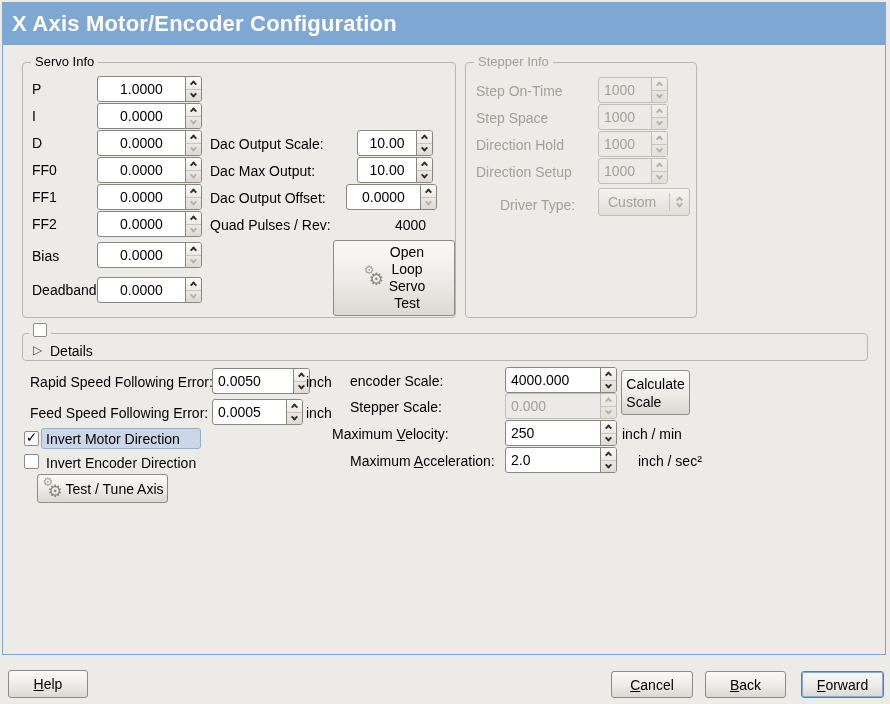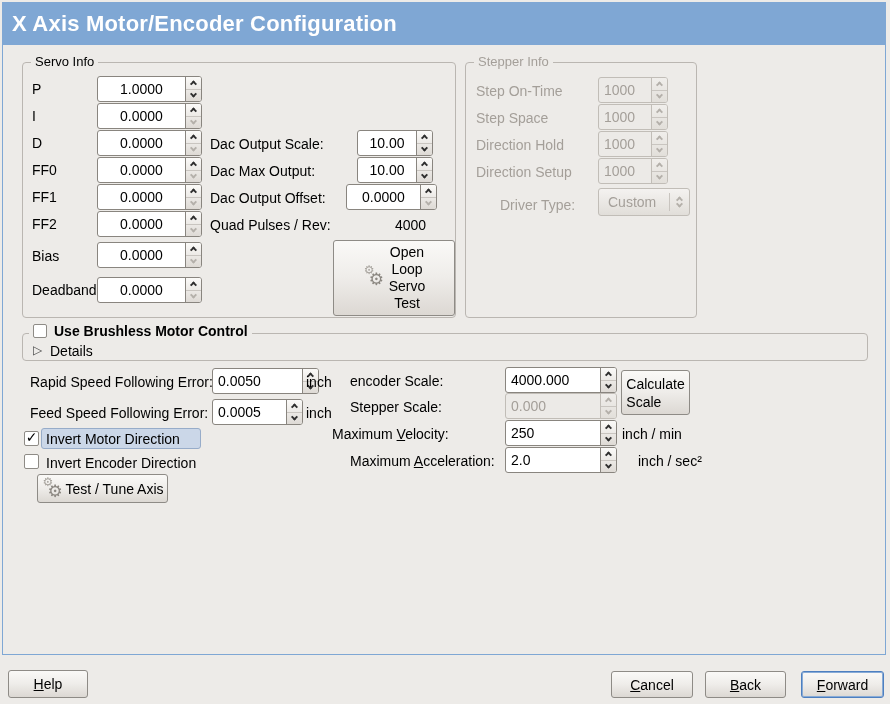--- a/index.html
+++ b/index.html
@@ -276,28 +276,27 @@
   <span class="sep"></span>
   <span class="arr">
     <i class="ch up dim"></i>
     <i class="ch dn dim"></i>
   </span>
 </div>
 
 <div class="frame" style="left:22px;top:333px;width:846px;height:28px;">
   <div class="frame-label cbline">
     <span class="cb inline"></span>
-    <span>Use Brushless Motor Control</span>
   </div>
 </div>
 <div class="expander-tri" style="left:33px;top:343px;">▷</div>
 <div class="lbl" style="left:50px;top:343px;">Details</div>
 
 <div class="lbl" style="left:30px;top:374px;">Rapid Speed Following Error:</div>
-<div class="entry" style="left:212px;top:368px;width:107px;">
+<div class="entry" style="left:212px;top:368px;width:98px;">
   <div class="val">0.0050</div>
   <div class="spin">
     <div class="sb">
         <i class="ch up"></i>
       </div>
     <div class="sb">
         <i class="ch dn"></i>
       </div>
   </div>
 </div>

